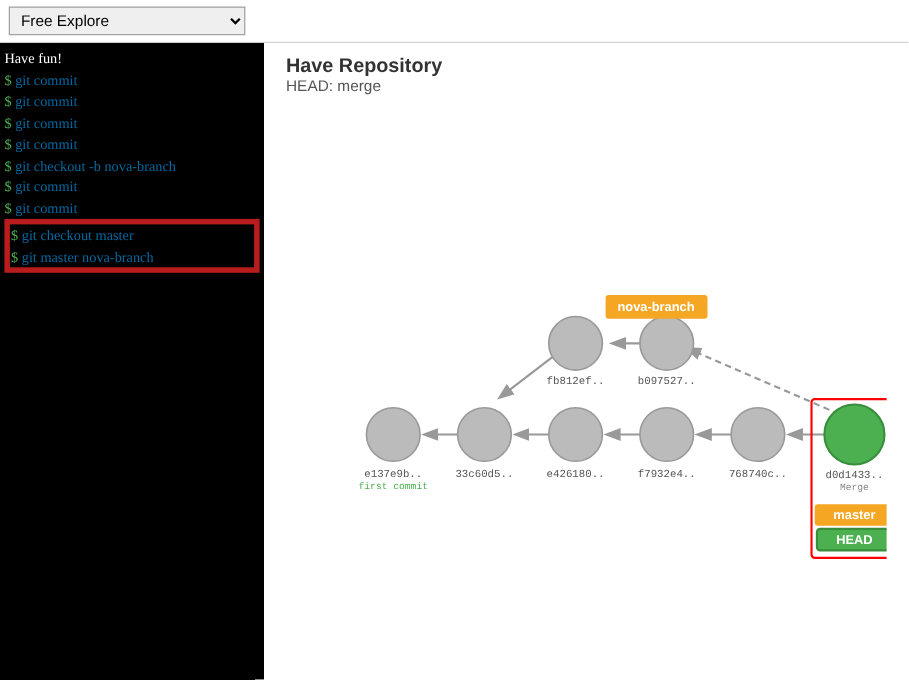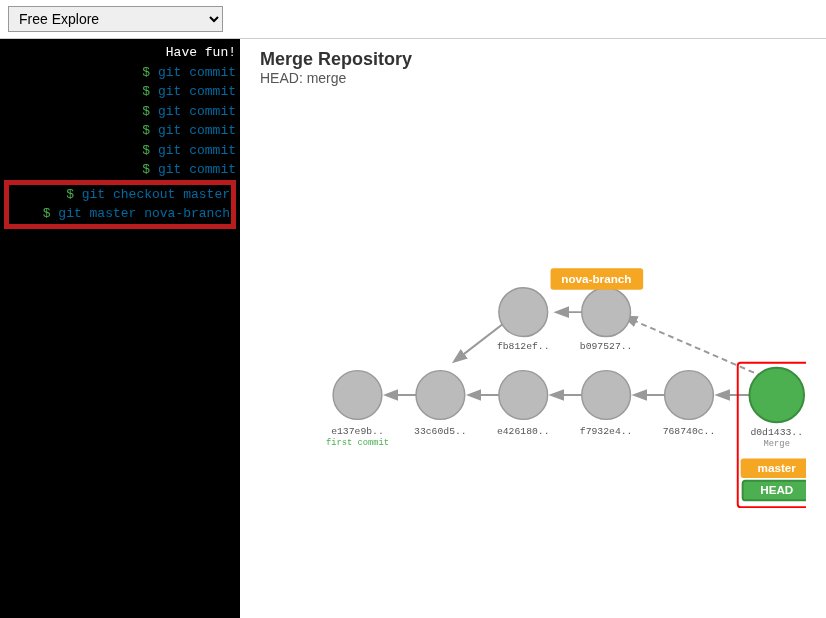--- a/index.html
+++ b/index.html
@@ -26,25 +26,24 @@
       flex: 1;
       overflow: hidden;
     }
 
     
     #terminal {
       width: 240px;
       min-width: 240px;
       background: #000;
       color: #fff;
-      font-family: Liberation Mono, monospace;
+      font-family: Liberation Serif, serif;
       font-size: 13px;
       padding: 4px;
       overflow-y: auto;
-      text-align: right;
     }
     .term-line {
       display: block;
       white-space: pre;
       line-height: 1.5;
     }
     .term-prompt { color: #4caf50; }
     .term-cmd { color: #0369a1; }
     .term-text { color: #fff; }
     .term-highlighted {
@@ -96,30 +95,31 @@
 </div>
 
 <div id="main">
 
   <div id="terminal">
     <span class="term-line term-text">Have fun!</span>
     <span class="term-line"><span class="term-prompt">$</span><span class="term-cmd"> git commit</span></span>
     <span class="term-line"><span class="term-prompt">$</span><span class="term-cmd"> git commit</span></span>
     <span class="term-line"><span class="term-prompt">$</span><span class="term-cmd"> git commit</span></span>
     <span class="term-line"><span class="term-prompt">$</span><span class="term-cmd"> git commit</span></span>
+    <span class="term-line"><span class="term-prompt">$</span><span class="term-cmd"> git checkout -b nova-branch</span></span>
     <span class="term-line"><span class="term-prompt">$</span><span class="term-cmd"> git commit</span></span>
     <span class="term-line"><span class="term-prompt">$</span><span class="term-cmd"> git commit</span></span>
     <span class="term-highlighted">
       <span class="term-line"><span class="term-prompt">$</span><span class="term-cmd"> git checkout master</span></span>
       <span class="term-line"><span class="term-prompt">$</span><span class="term-cmd"> git master nova-branch</span></span>
     </span>
   </div>
 
   <div id="repo-panel">
-    <div id="repo-title">Merge Repository</div>
+    <div id="repo-title">Have Repository</div>
     <div id="repo-head">HEAD: merge</div>
 
     <div id="graph-area">
       <svg id="git-graph" viewBox="0 0 560 380">
 
         <line x1="185" y1="230" x2="130" y2="230" stroke="#999" stroke-width="2" marker-end="url(#arrow)"></line>
 
         <line x1="270" y1="230" x2="215" y2="230" stroke="#999" stroke-width="2" marker-end="url(#arrow)"></line>
 
         <line x1="355" y1="230" x2="300" y2="230" stroke="#999" stroke-width="2" marker-end="url(#arrow)"></line>

